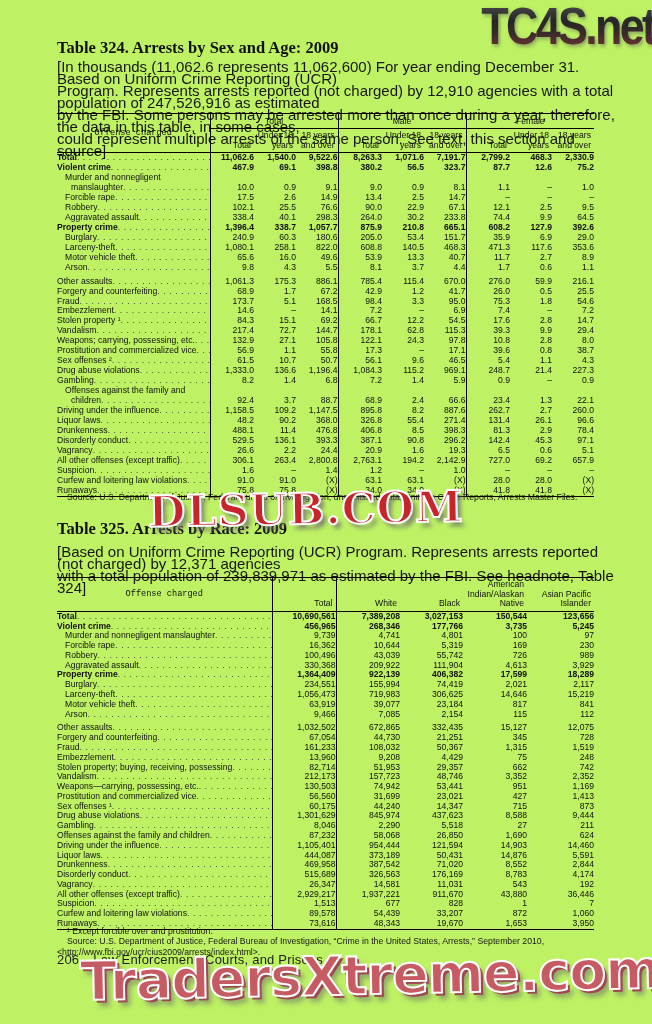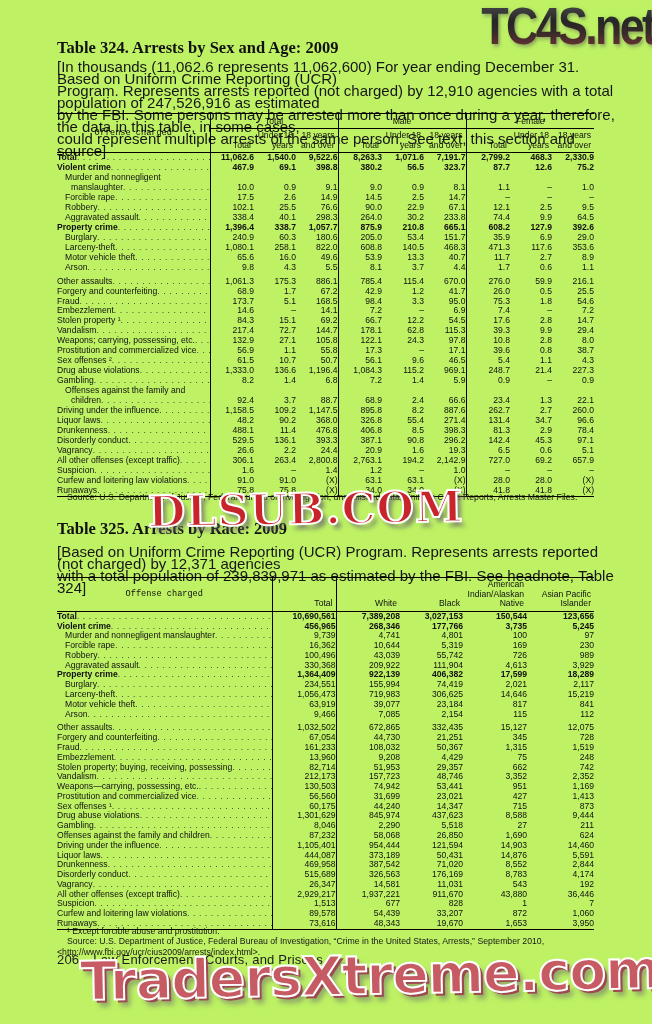--- a/index.html
+++ b/index.html
@@ -166,21 +166,21 @@
         <tr>
           <td class="lbl ind">
             <div class="lw">
               <span class="txt">Forcible rape</span>
               <span class="dots"></span>
             </div>
           </td>
           <td class="num vl">17.5</td>
           <td class="num">2.6</td>
           <td class="num">14.9</td>
-          <td class="num vl">14.5</td>
+          <td class="num vl">13.4</td>
           <td class="num">2.5</td>
           <td class="num">14.7</td>
           <td class="num vl">–</td>
           <td class="num">–</td>
           <td class="num">–</td>
         </tr>
         <tr>
           <td class="lbl ind">
             <div class="lw">
               <span class="txt">Robbery</span>
@@ -528,21 +528,21 @@
               <span class="dots"></span>
             </div>
           </td>
           <td class="num vl">48.2</td>
           <td class="num">90.2</td>
           <td class="num">368.0</td>
           <td class="num vl">326.8</td>
           <td class="num">55.4</td>
           <td class="num">271.4</td>
           <td class="num vl">131.4</td>
-          <td class="num">34.7</td>
+          <td class="num">26.1</td>
           <td class="num">96.6</td>
         </tr>
         <tr>
           <td class="lbl">
             <div class="lw">
               <span class="txt">Drunkenness</span>
               <span class="dots"></span>
             </div>
           </td>
           <td class="num vl">488.1</td>
@@ -1101,21 +1101,21 @@
           <td class="num vl">73,616</td>
           <td class="num vl">48,343</td>
           <td class="num">19,670</td>
           <td class="num">1,653</td>
           <td class="num">3,950</td>
         </tr>
       </tbody>
   </table>
 
   <div class="fn fn325">
-    <div class="line">¹ Except forcible abuse and prostitution.</div>
+    <div class="line">¹ Except forcible over and prostitution.</div>
     <div class="line">Source: U.S. Department of Justice, Federal Bureau of Investigation, “Crime in the United States, Arrests,” September 2010,</div>
     <div class="flush">&lt;http://www.fbi.gov/ucr/cius2009/arrests/index.html&gt;.</div>
   </div>
 
   <div class="pagefoot">
     <span class="pageno">206</span><span>Law Enforcement, Courts, and Prisons</span>
   </div>
 
   <div class="wm wm-top">TC4S.net</div>
   <div class="wm wm-mid">DLSUB.COM</div>

